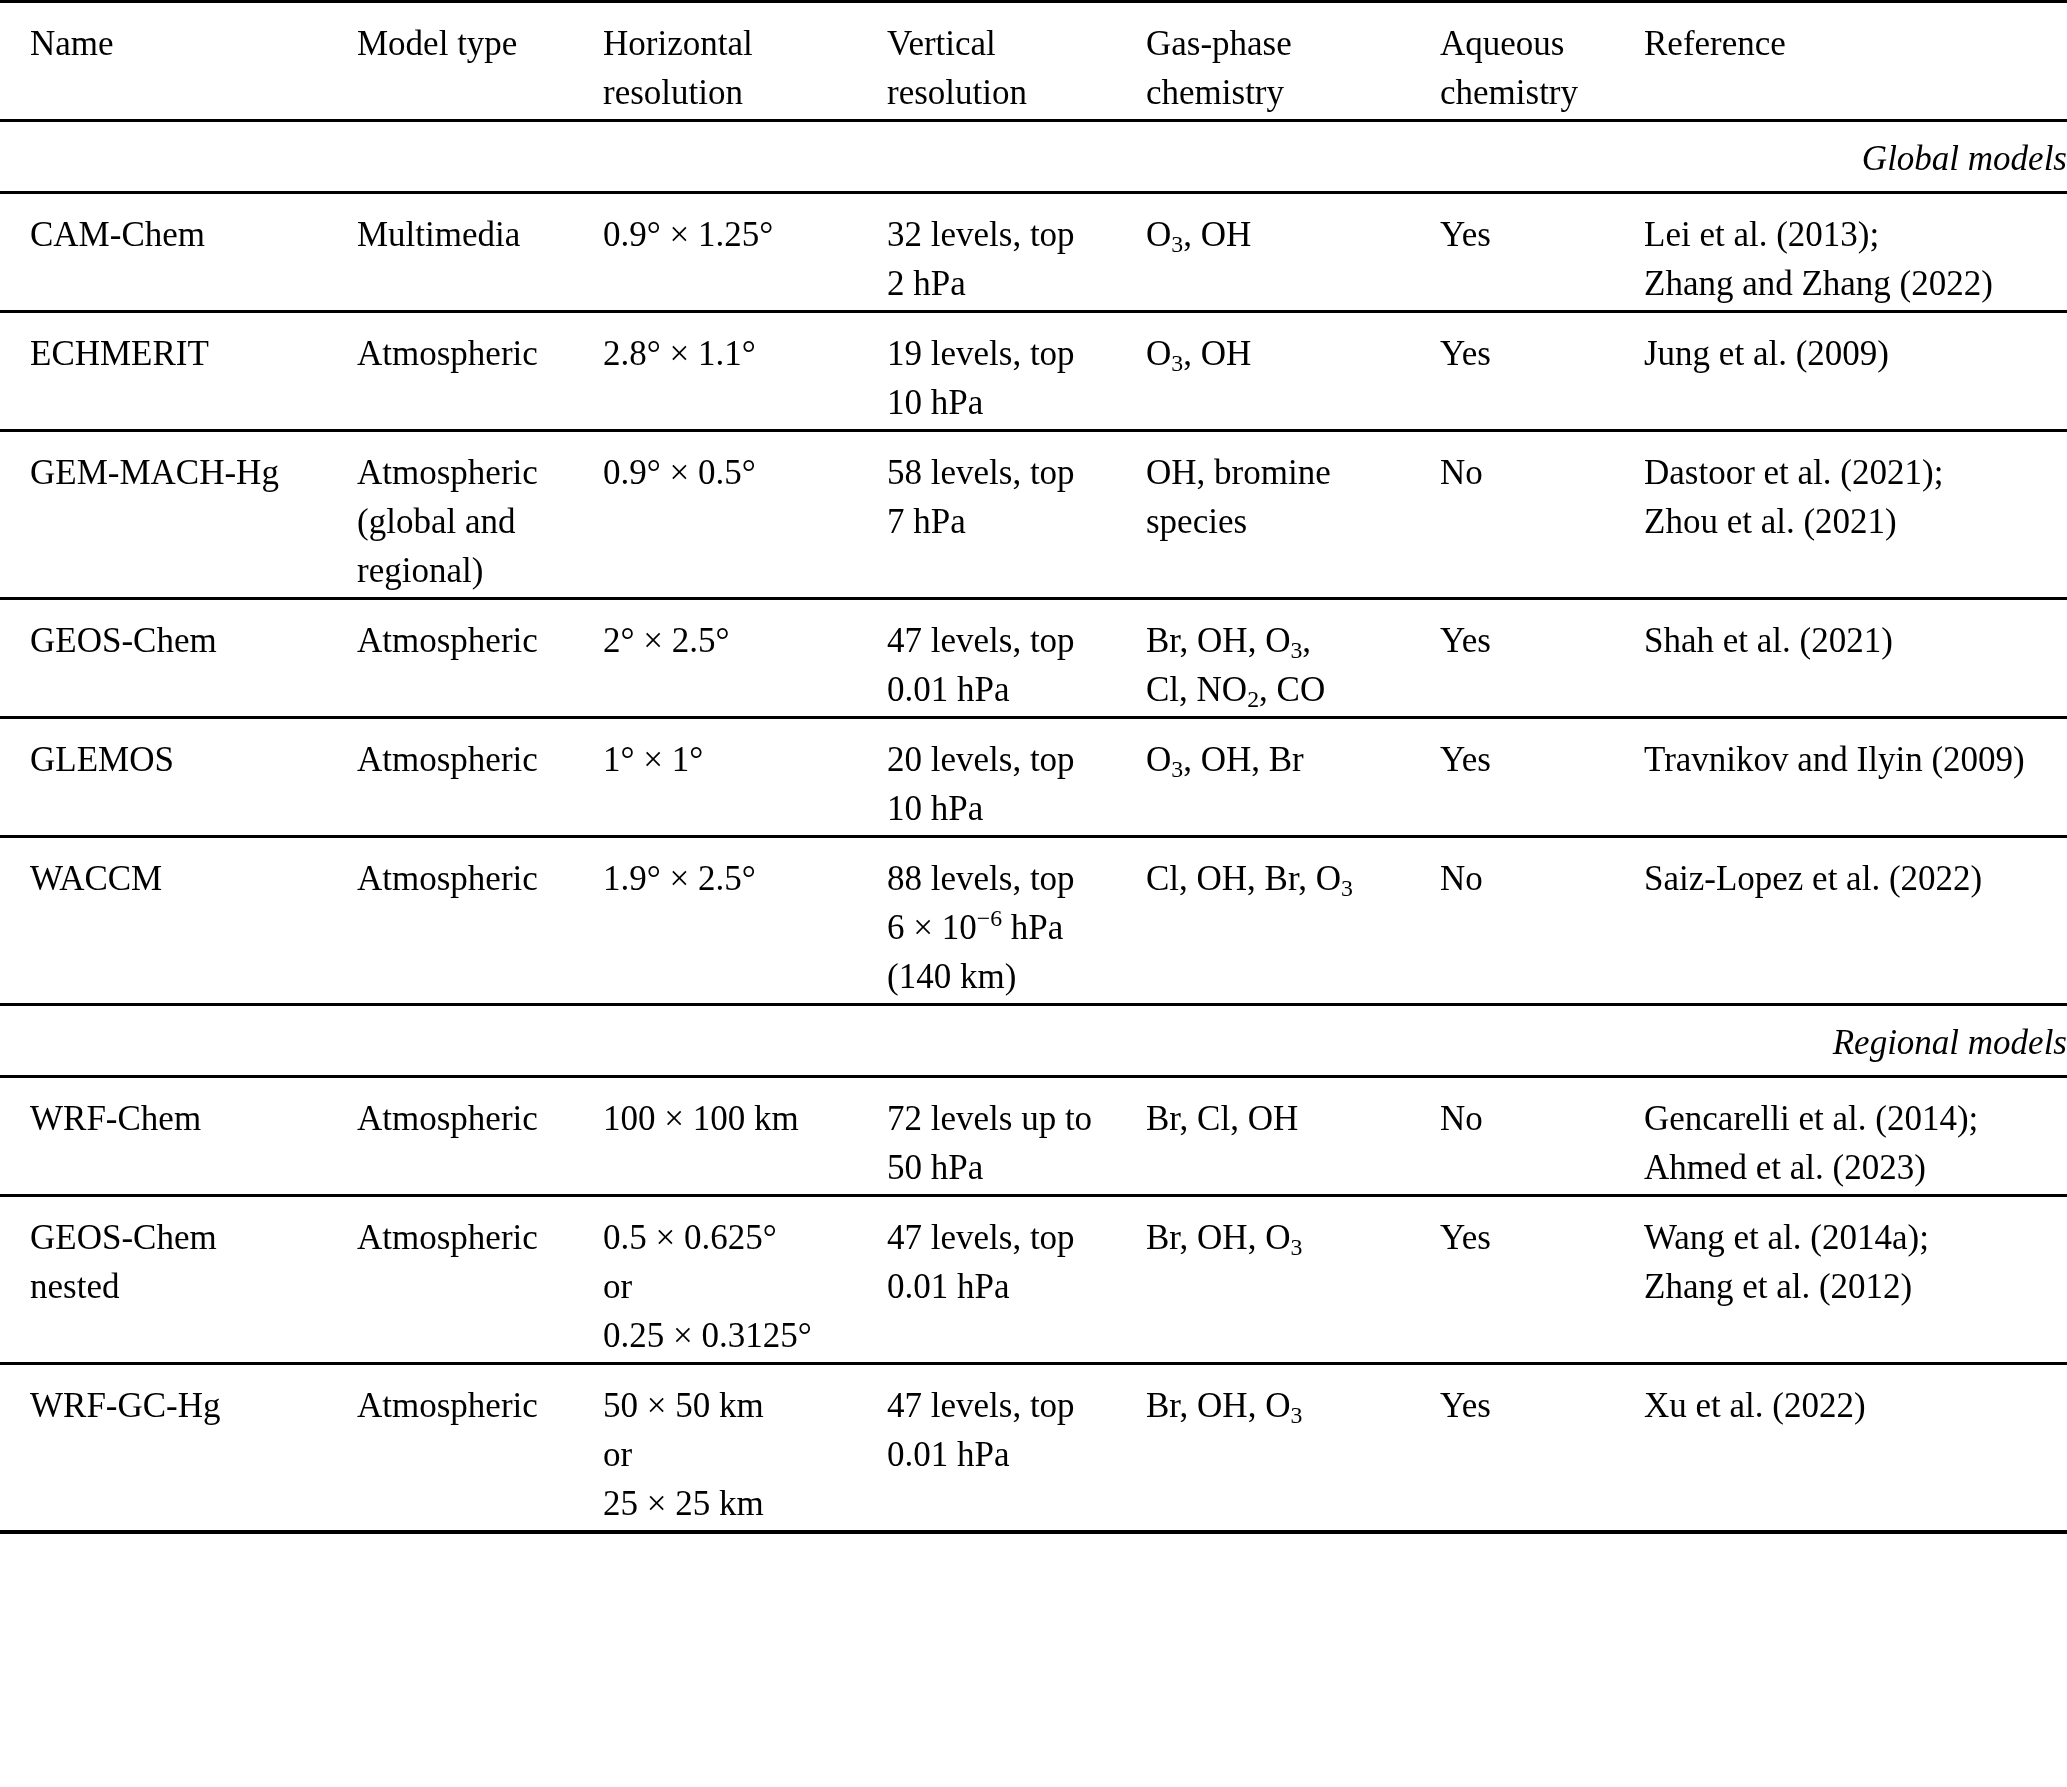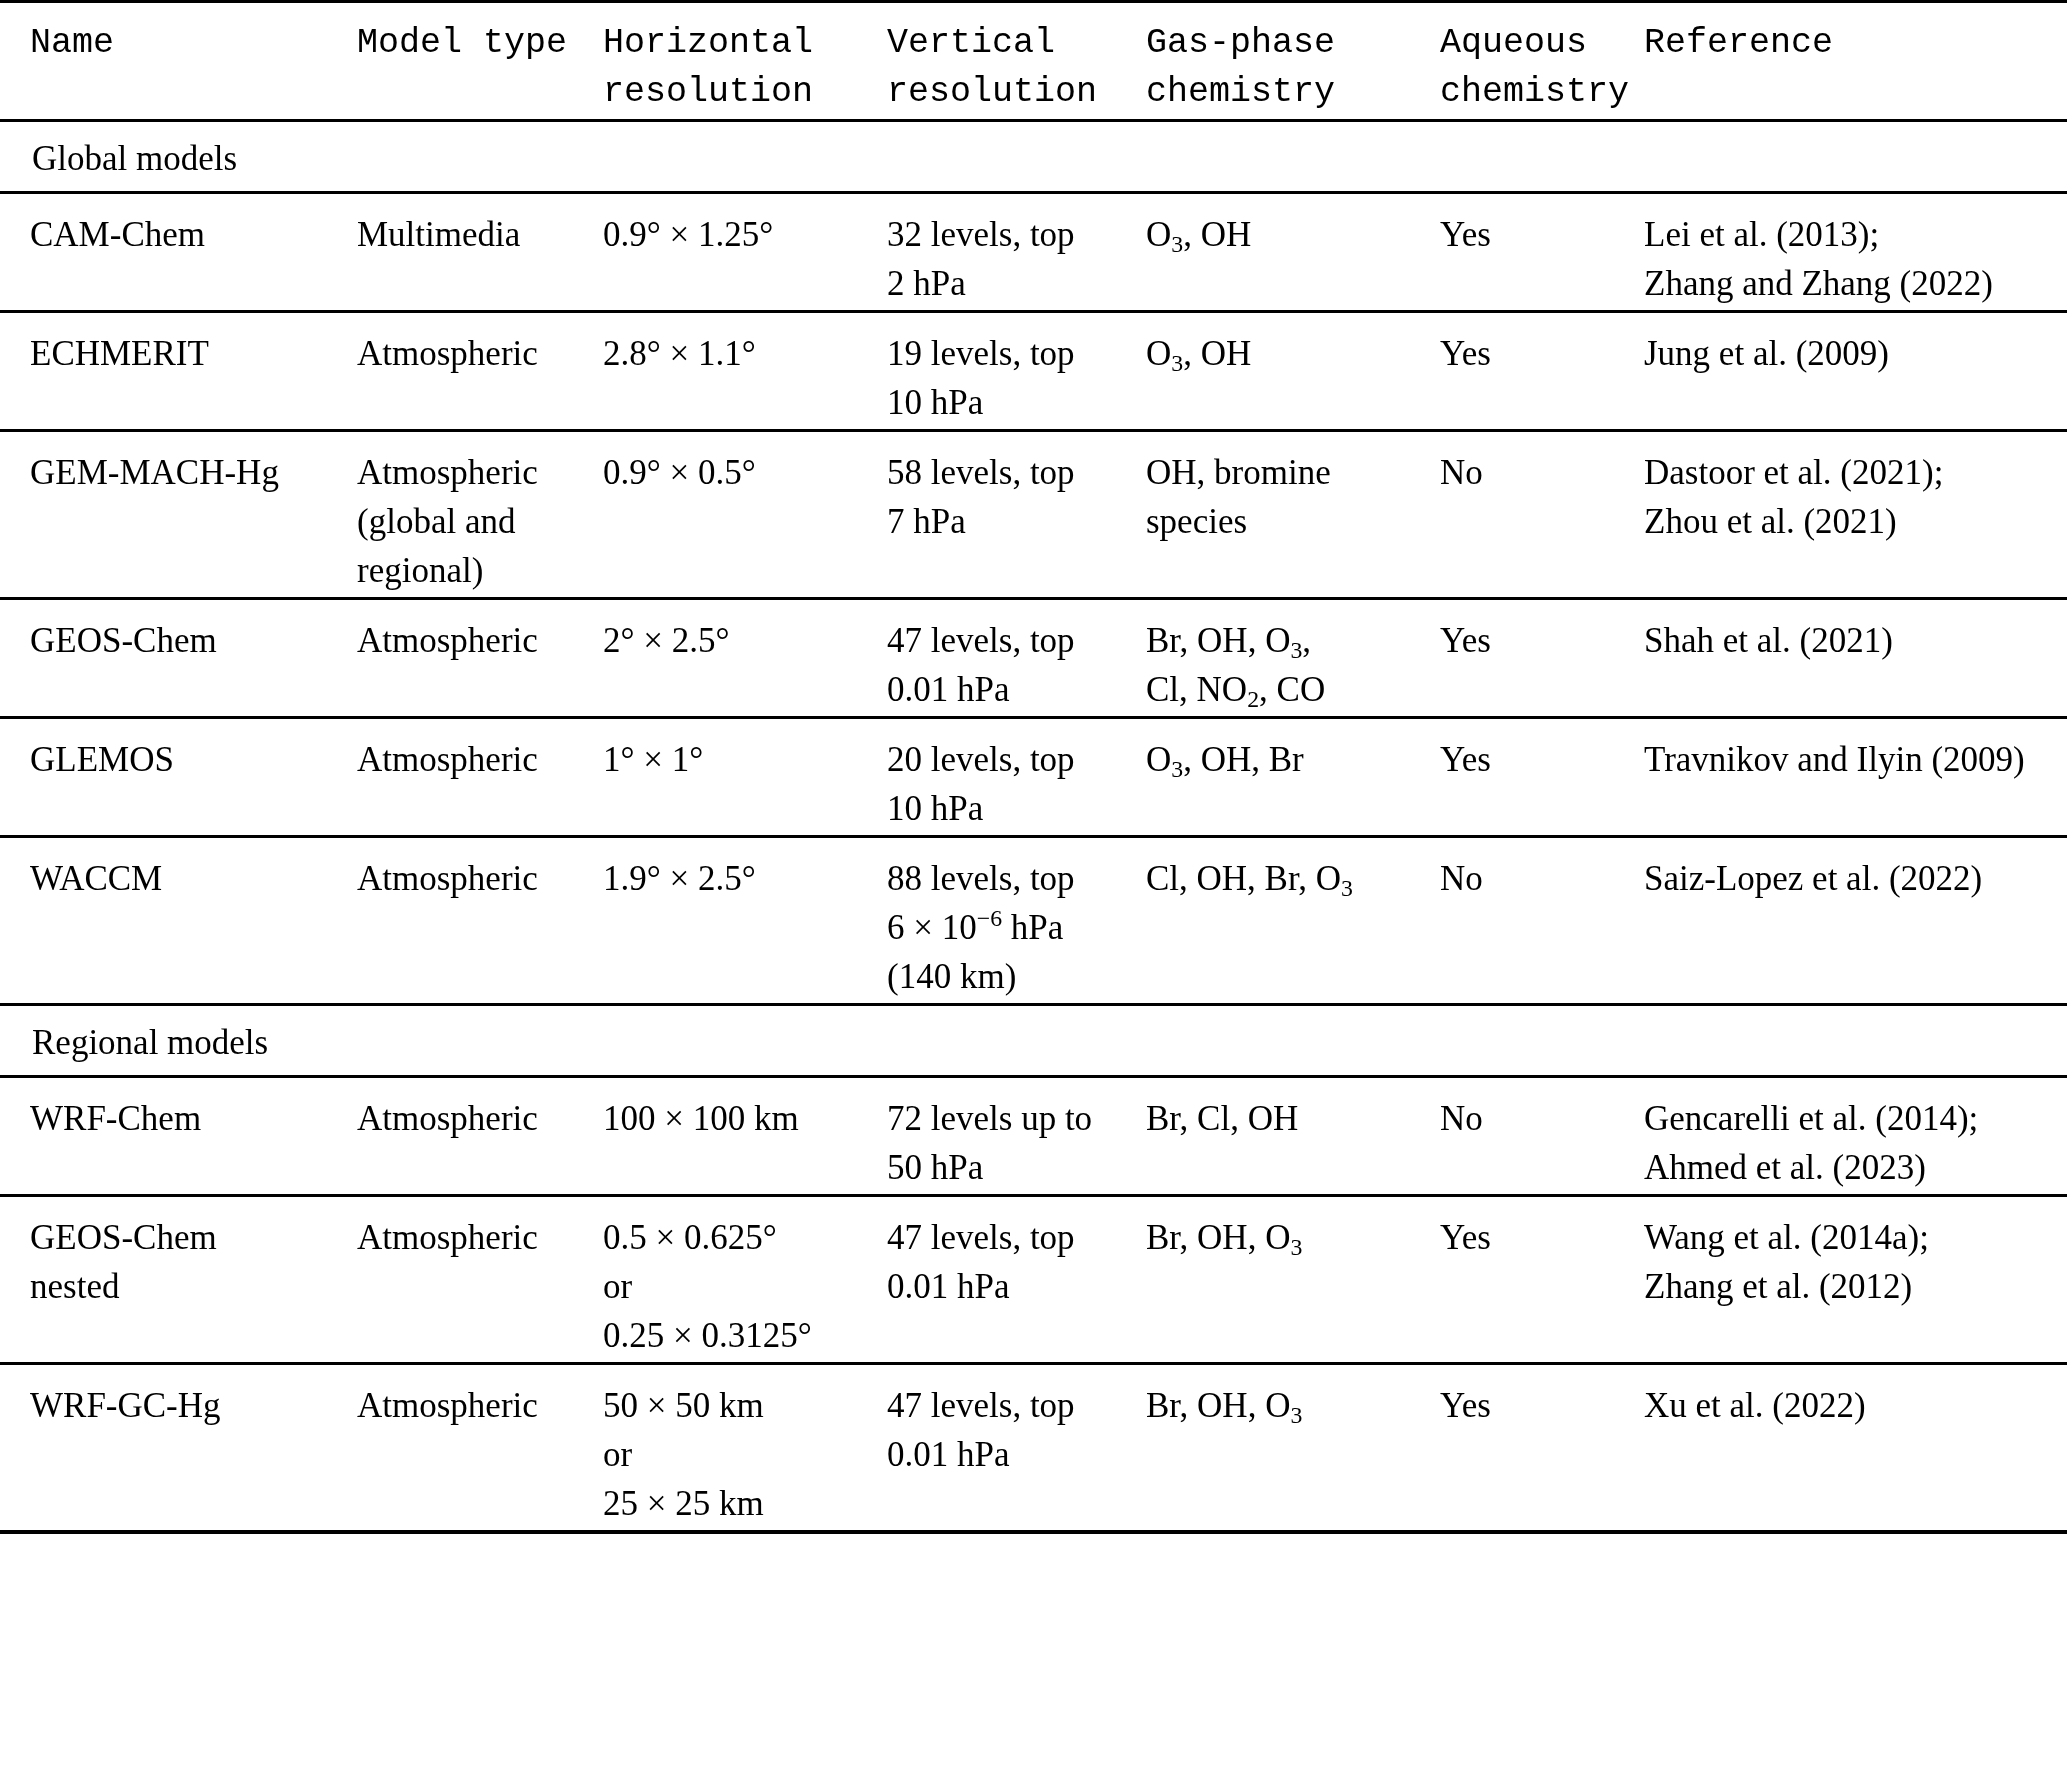--- a/index.html
+++ b/index.html
@@ -13,32 +13,34 @@
     line-height: 49px;
     box-sizing: border-box;
   }
   table.models {
     width: 2067px;
     border-collapse: collapse;
     table-layout: fixed;
     border-top: 3px solid #000;
     border-bottom: 4px solid #000;
   }
-  thead tr { border-bottom: 3px solid #000; font-family: Liberation Mono, monospace; }
+  thead tr { border-bottom: 3px solid #000; }
   tbody tr { border-bottom: 3px solid #000; }
   th, td {
     vertical-align: top;
     text-align: left;
     font-weight: normal;
     padding: 16px 10px 2px 0;
     overflow: hidden;
   }
   th:first-child, td:first-child { padding-left: 30px; }
   tr.section-row td {
+    font-style: italic;
     padding: 12px 0 8px 32px;
+    text-align: right;
   }
   sub { font-size: 68%; line-height: 0; vertical-align: -0.25em; }
   sup { font-size: 68%; line-height: 0; vertical-align: 0.55em; }
 </style>
 </head>
 <body>
 
 <div class="page">
   <table class="models">
     <colgroup>

